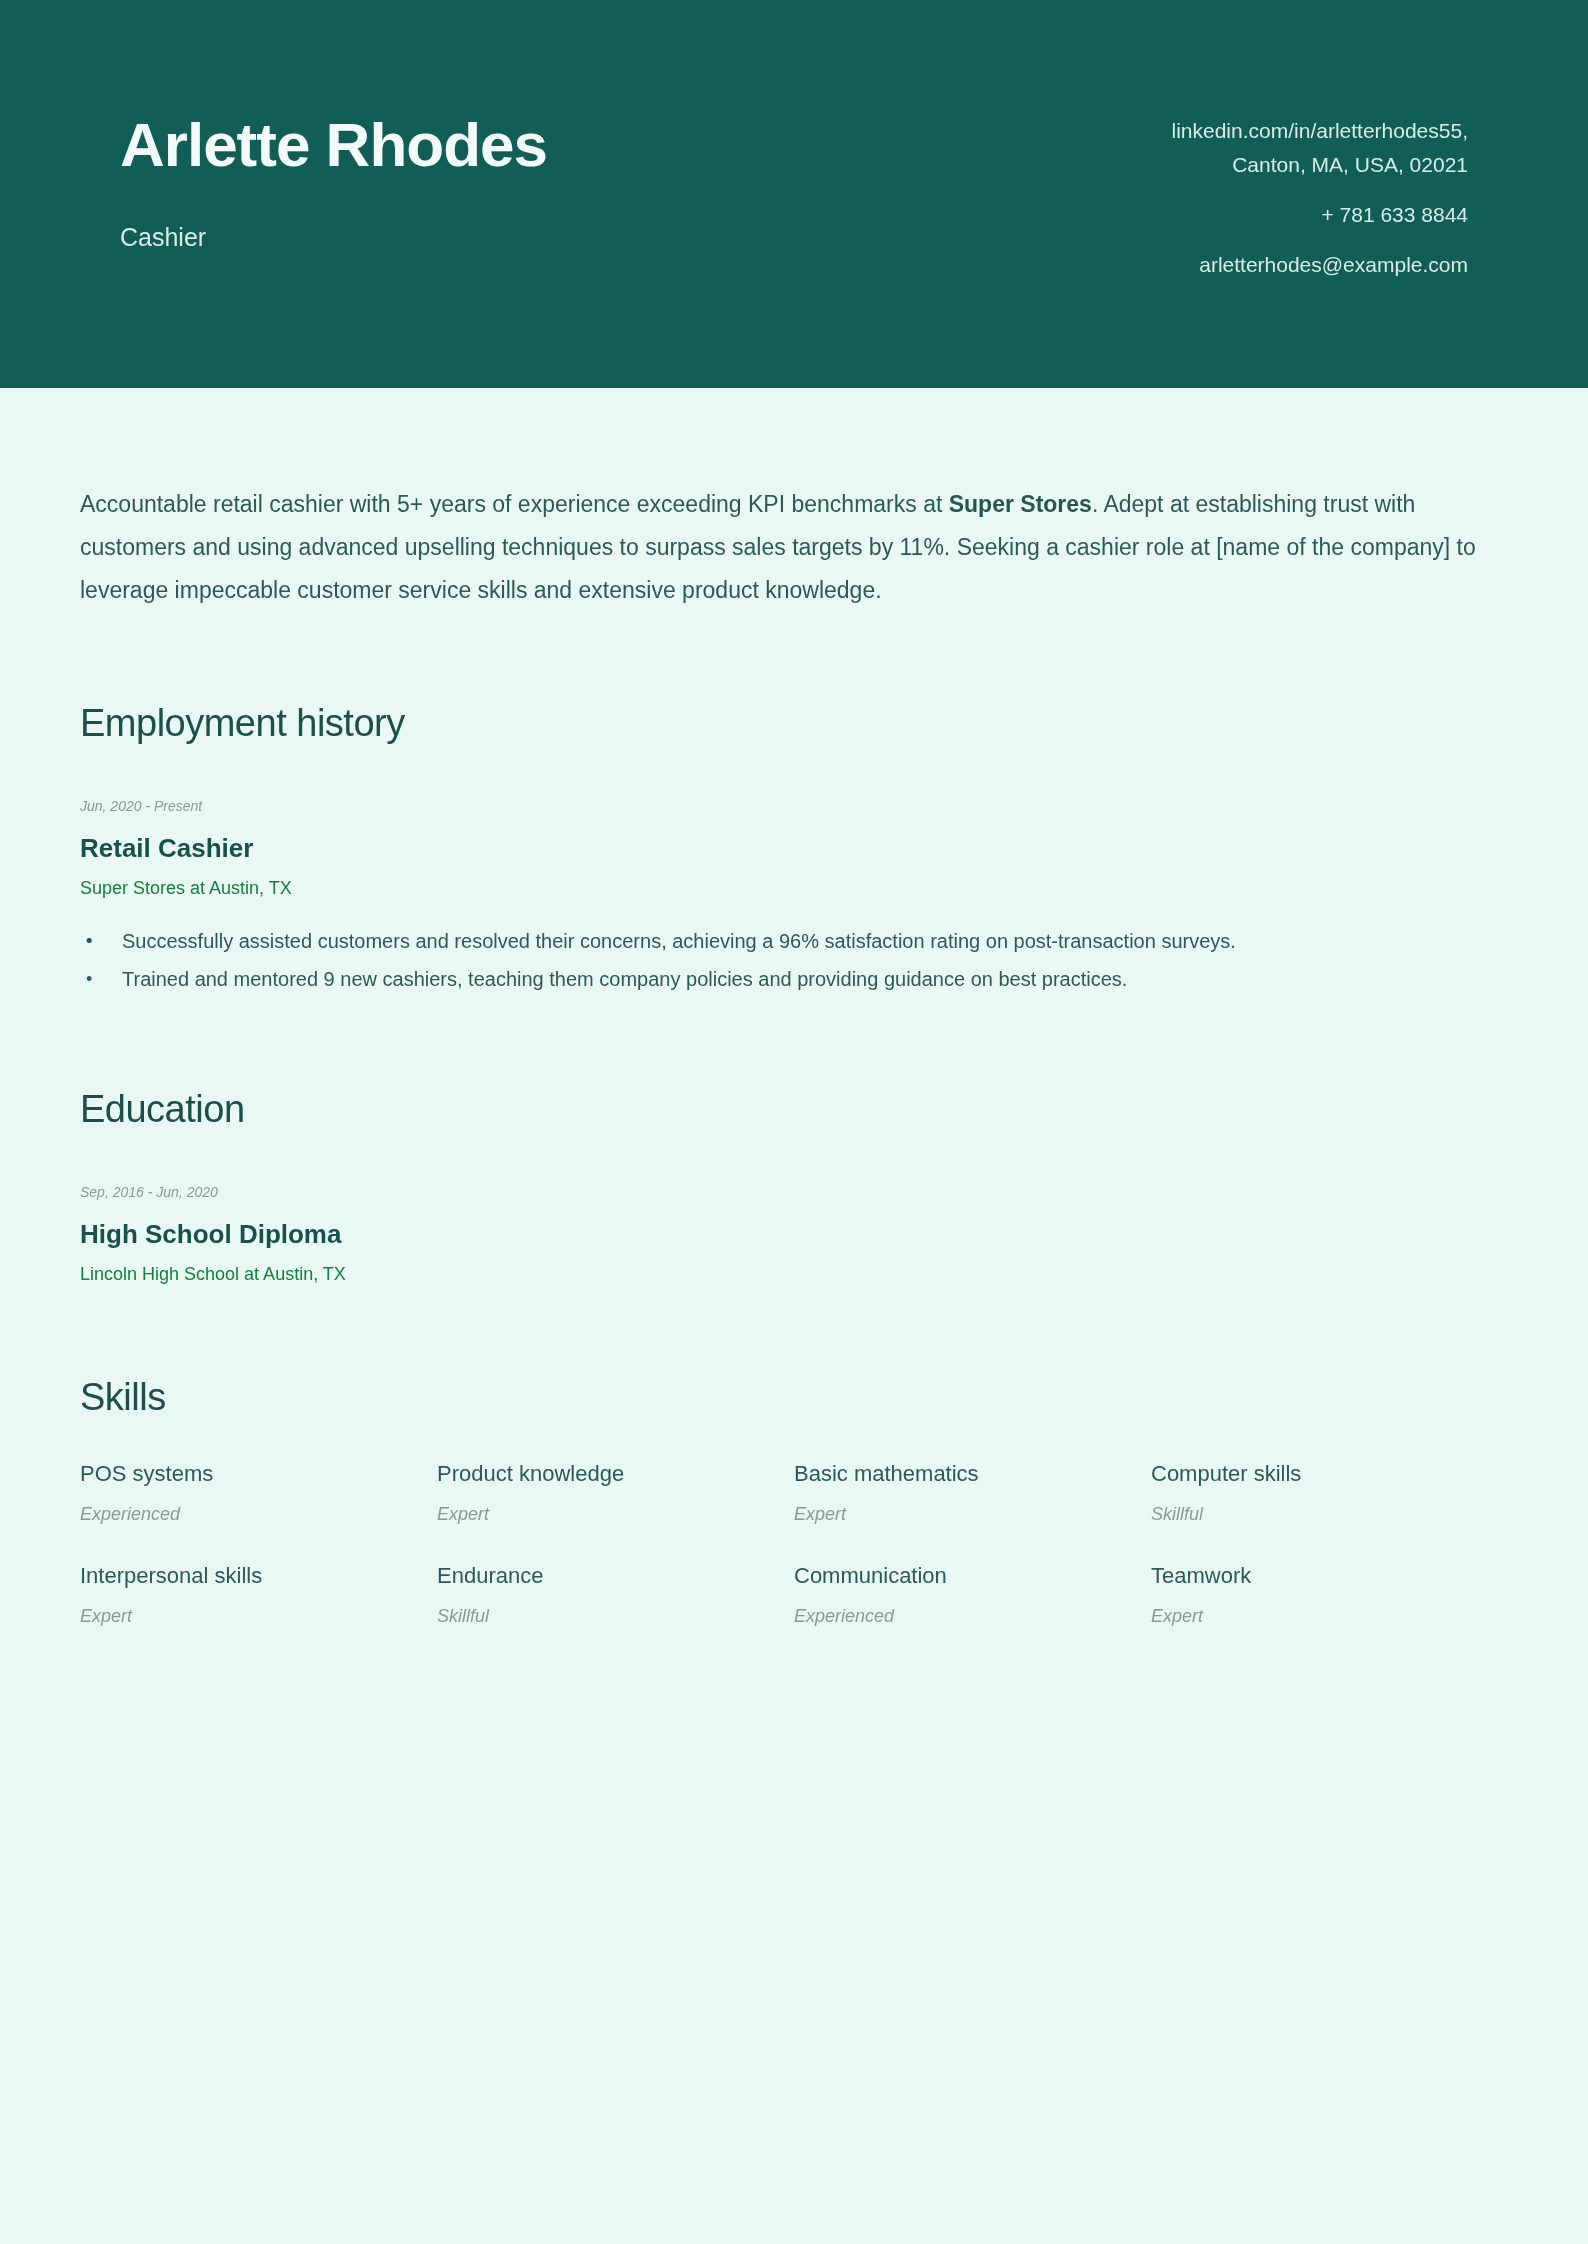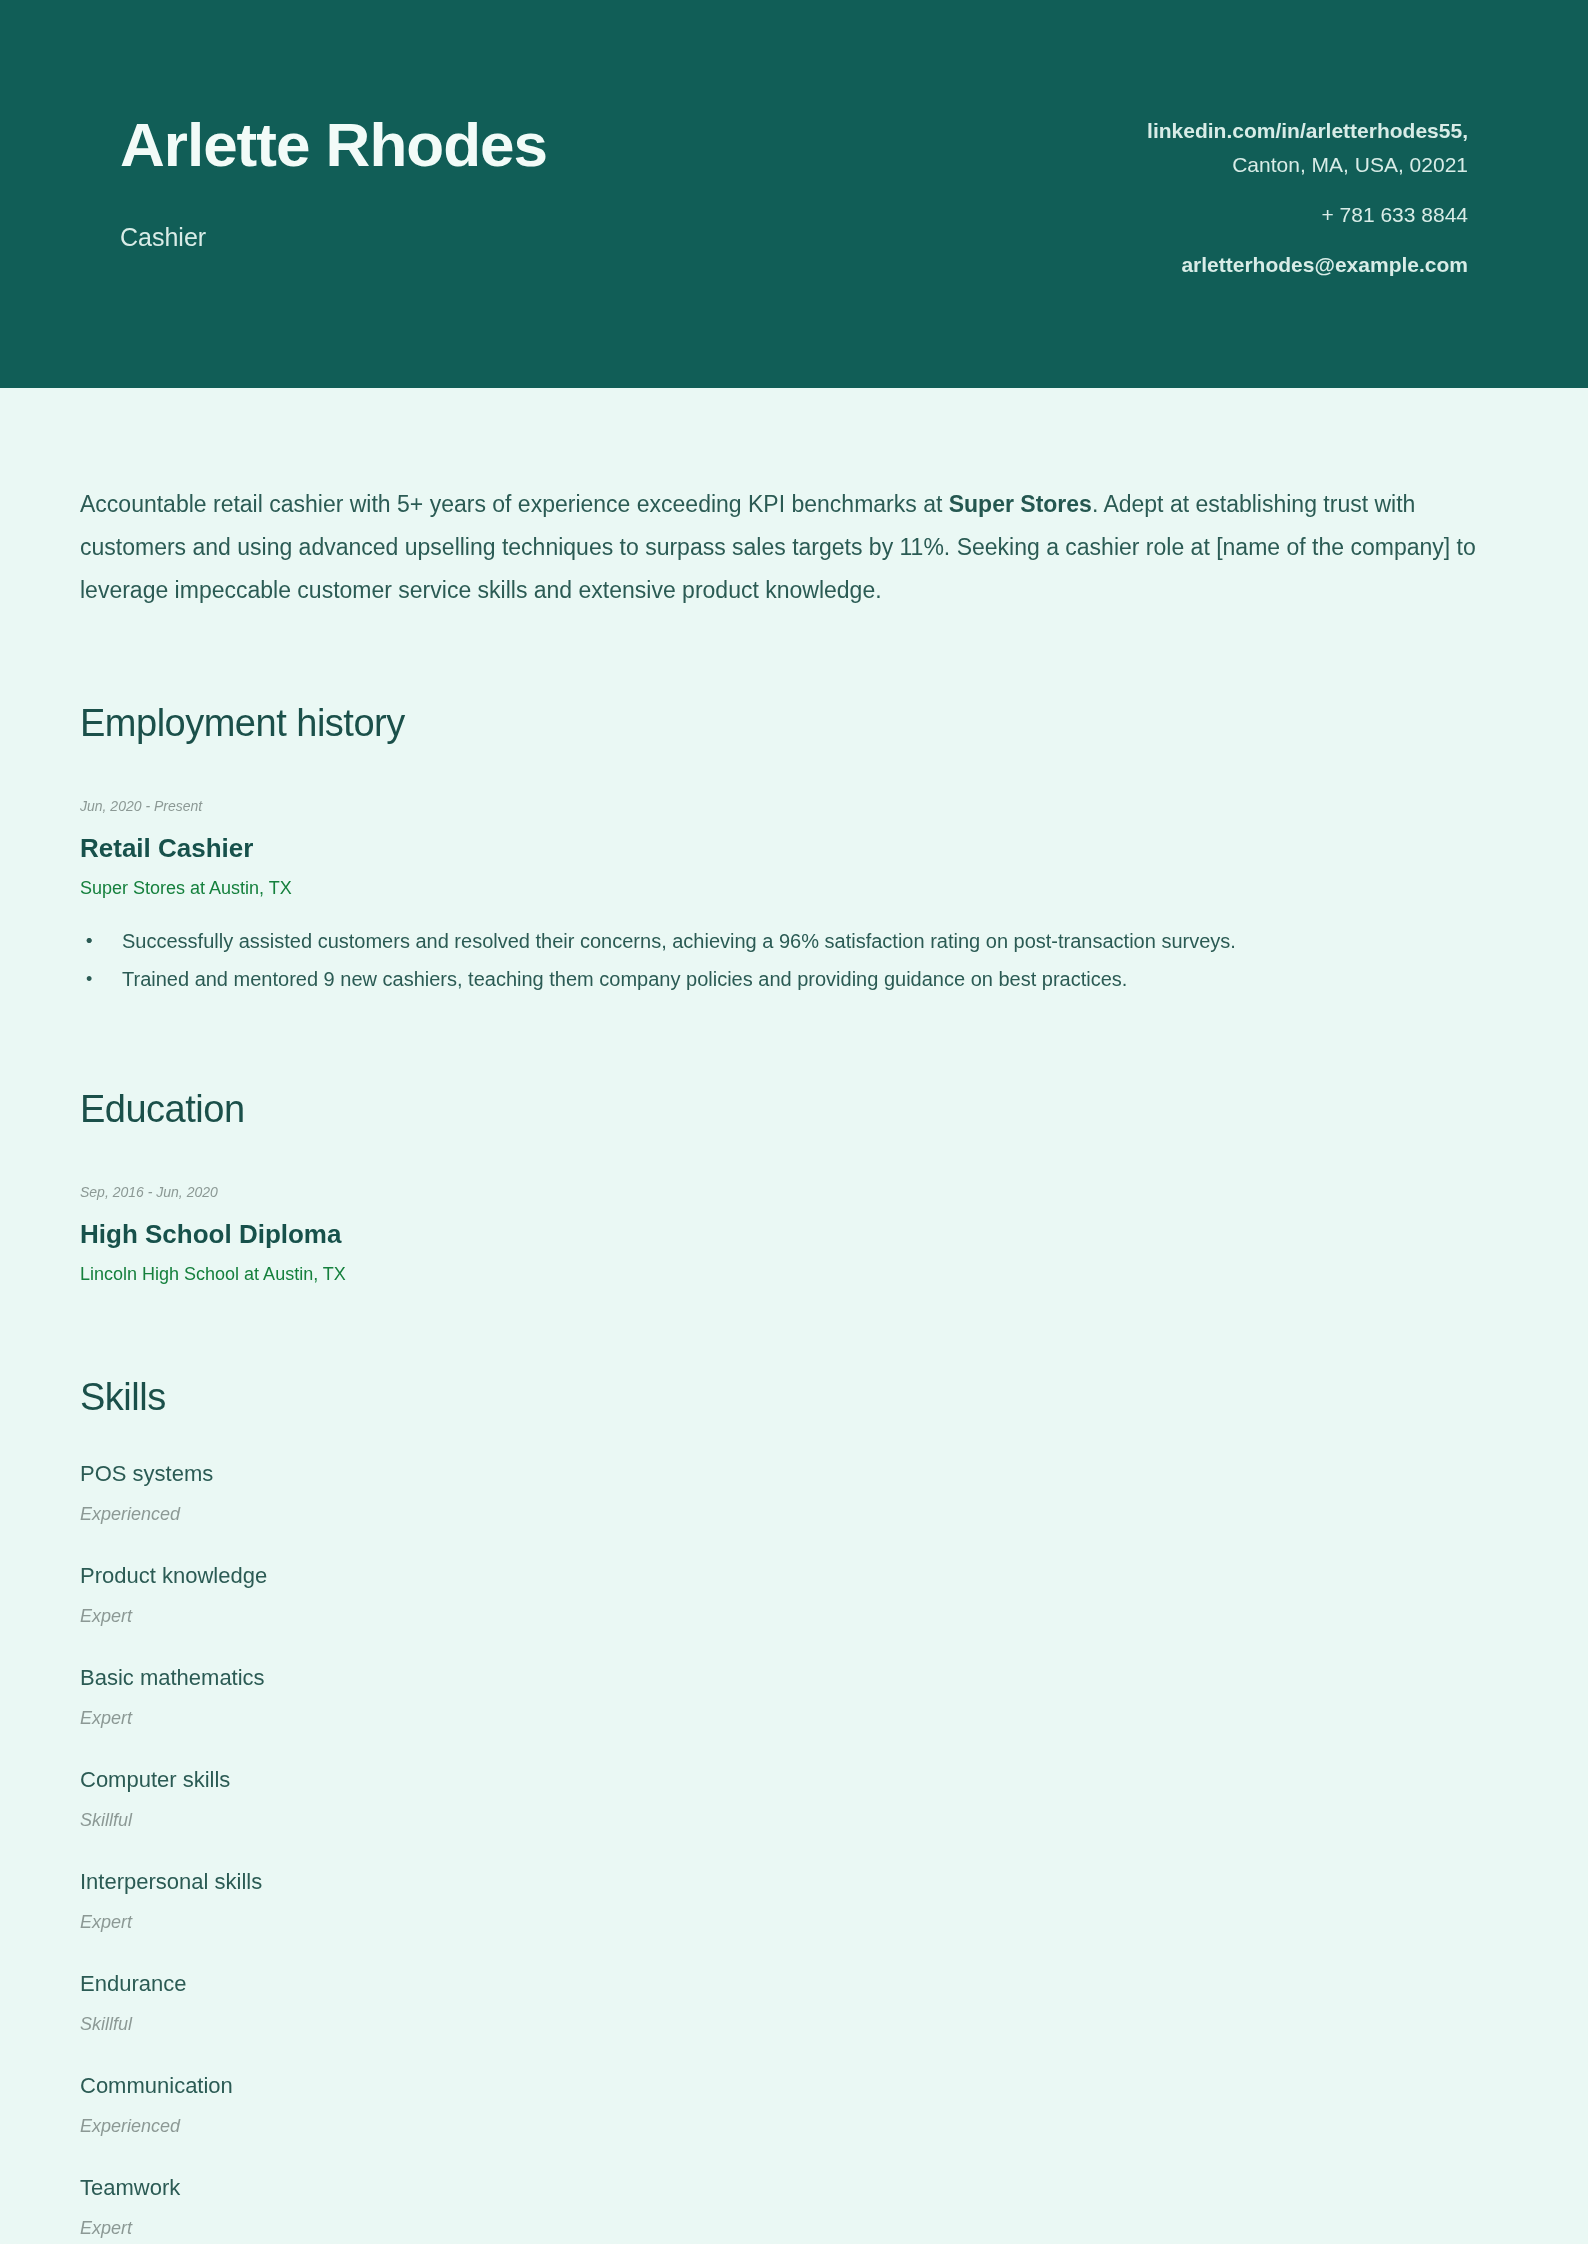--- a/index.html
+++ b/index.html
@@ -40,21 +40,21 @@
     color: #D9ECE7;
   }
   .contact-block {
     padding-top: 114px;
     text-align: right;
     color: #D8ECE7;
     font-size: 21px;
     line-height: 34px;
   }
   .contact-block .gap { margin-top: 16px; display: block; }
-  .contact-link { color: #D8ECE7; text-decoration: none; cursor: pointer; font-weight: bold; }
+  .contact-link { color: #D8ECE7; text-decoration: none; cursor: pointer; }
 
   
   .content { padding: 0 80px; color: #2B5B54; }
 
   .summary {
     margin-top: 95px;
     font-size: 23px;
     line-height: 43px;
     color: #2B5B54;
   }
@@ -103,21 +103,21 @@
     left: 6px;
     top: 0;
     font-size: 18px;
     color: #2B5B54;
   }
 
   
   .skills-grid {
     margin-top: 40px;
     display: grid;
-    grid-template-columns: 1fr;
+    grid-template-columns: 1fr 1fr 1fr 1fr;
     row-gap: 36px;
   }
   .skill-name {
     font-size: 22px;
     line-height: 28px;
     color: #2B5B54;
   }
   .skill-level {
     margin-top: 14px;
     font-size: 18px;

